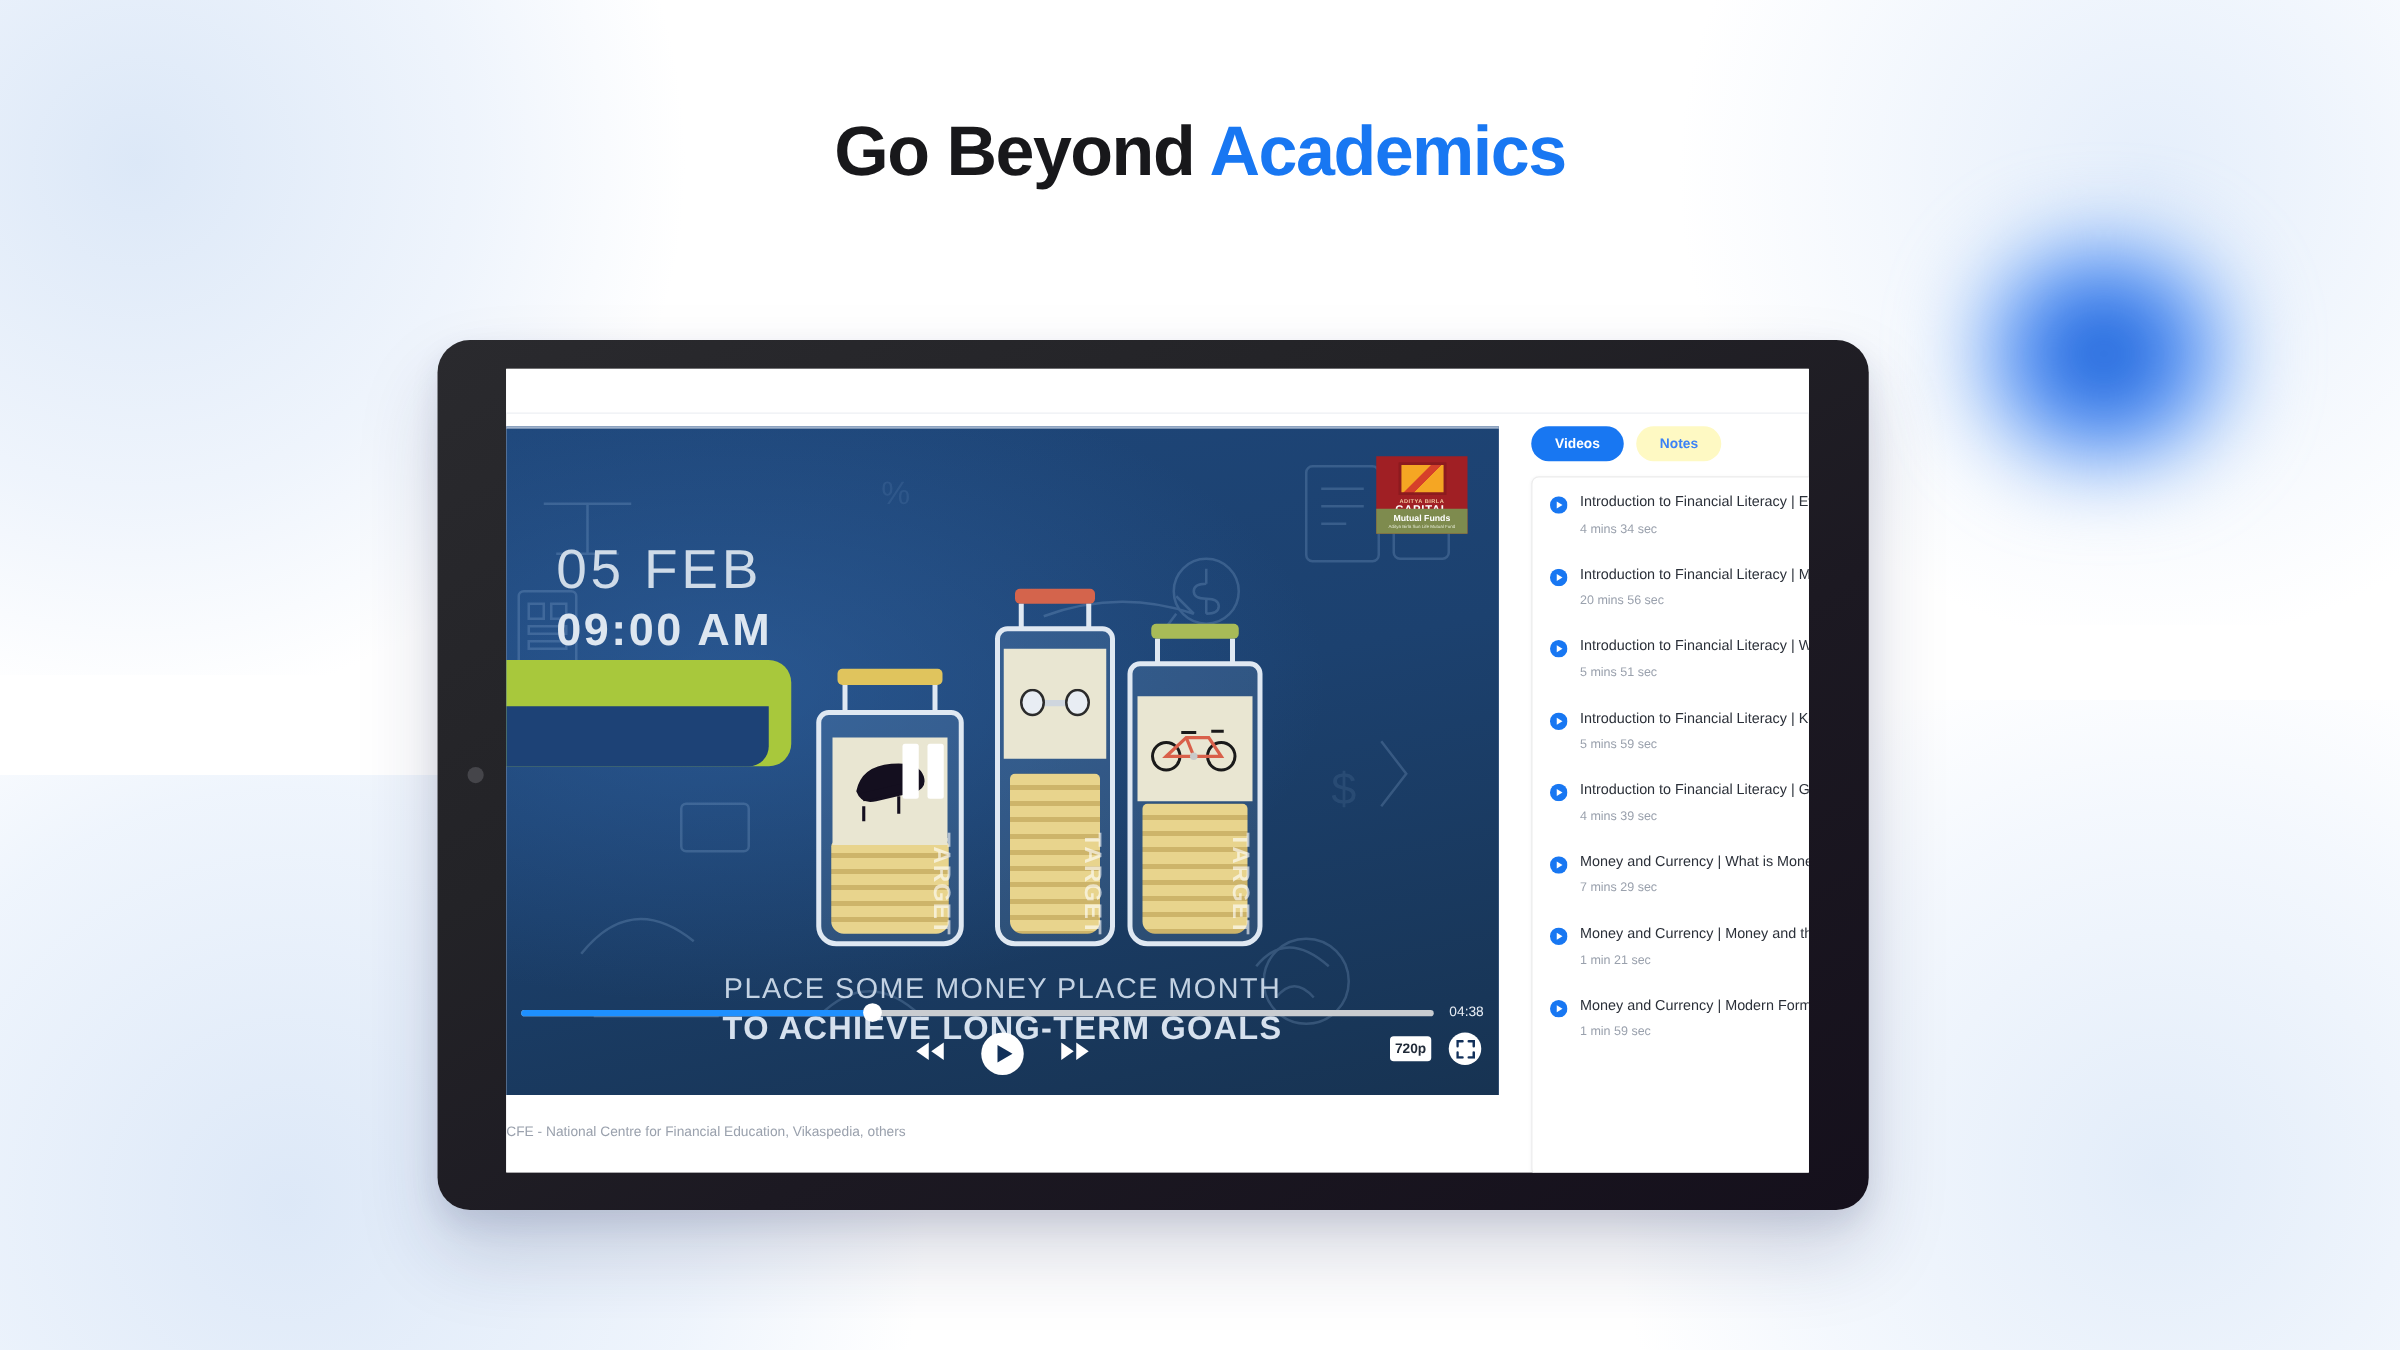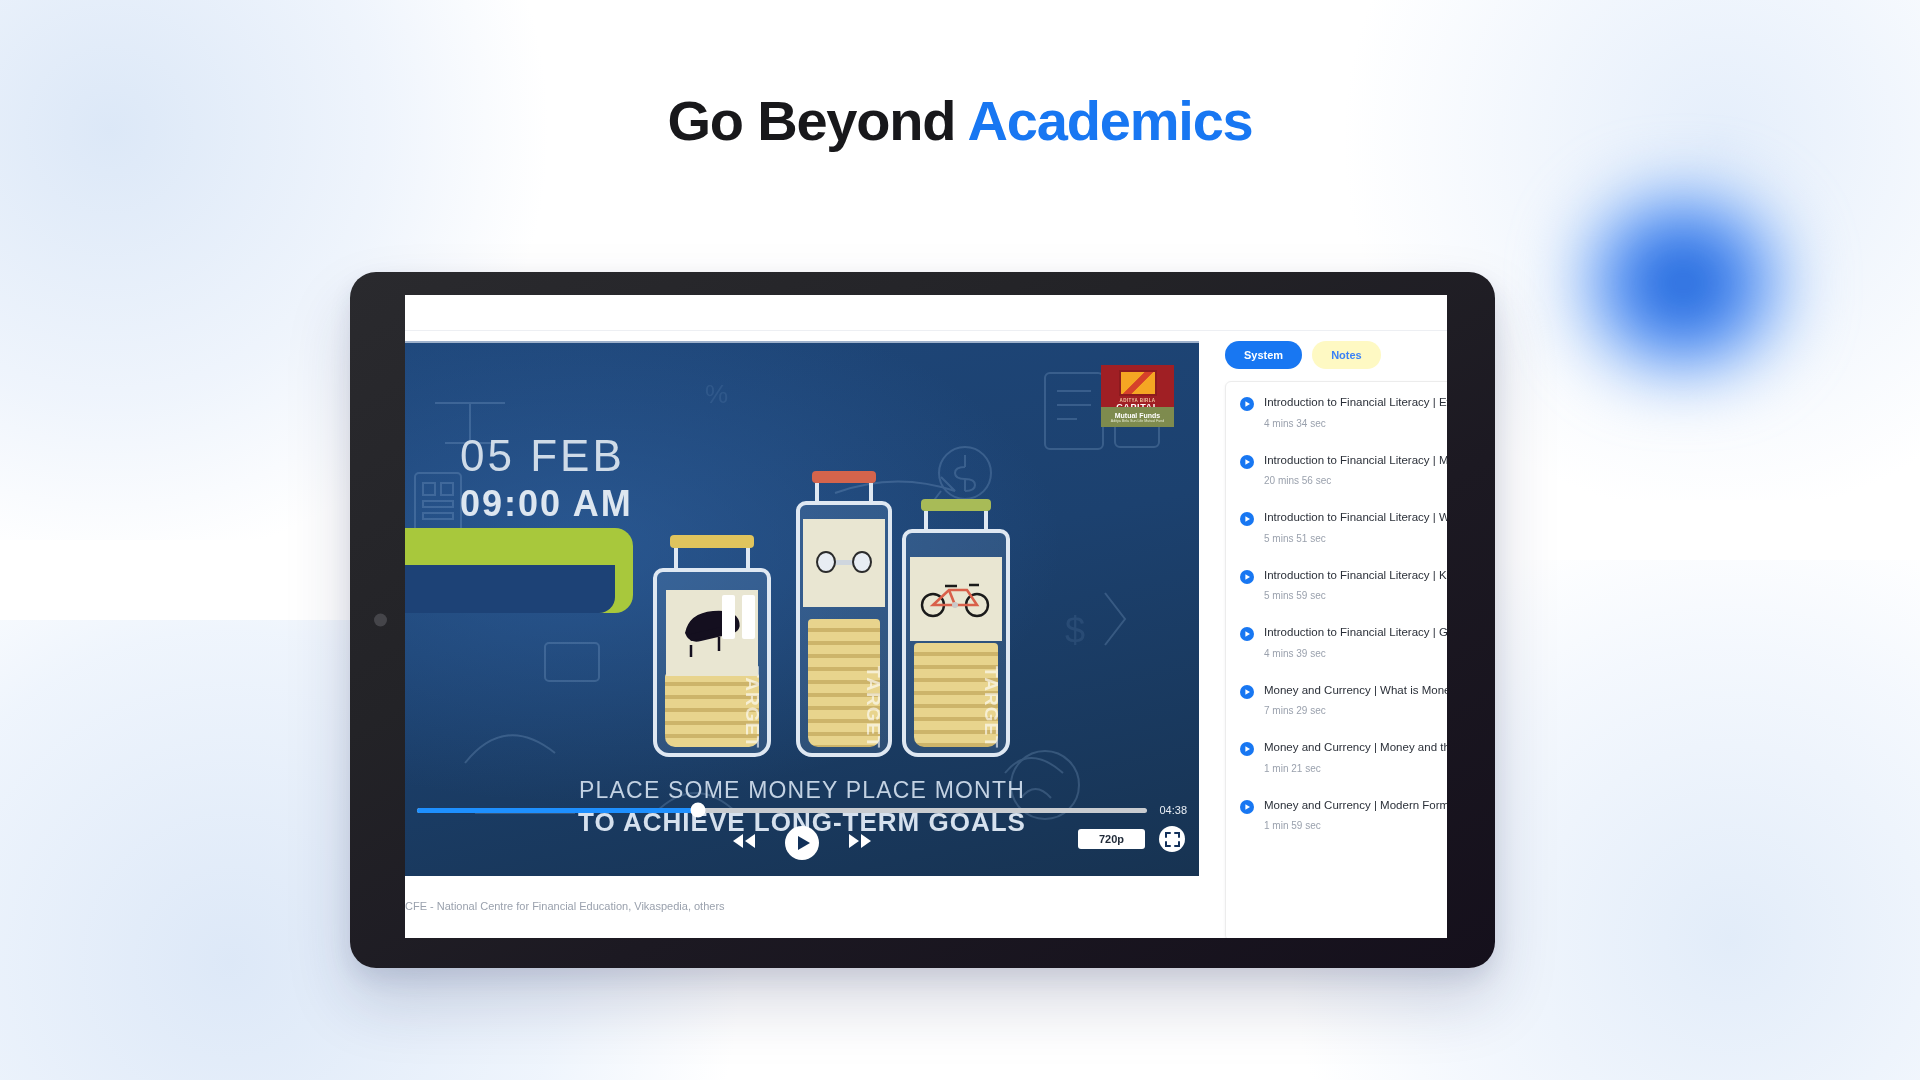--- a/index.html
+++ b/index.html
@@ -104,21 +104,21 @@
 
   
   .vid-bg {
     position: absolute; inset: 0;
     background:
       radial-gradient(ellipse at 22% 38%, rgba(52,104,170,.55) 0%, rgba(0,0,0,0) 55%),
       linear-gradient(168deg, #1e4679 0%, #1c416f 45%, #173352 100%);
   }
   .doodles { position: absolute; inset: 0; opacity: .22; }
 
-  .date-block { position: absolute; left: 55px; top: 88px; }
+  .date-block { position: absolute; left: 40px; top: 88px; }
   .date-day {
     font-size: 44px; font-weight: 400; letter-spacing: 3px;
     color: #cfdbe8; font-family: "Liberation Sans", sans-serif;
   }
   .date-time {
     font-size: 36px; font-weight: 700; letter-spacing: 2px;
     color: #dde6f0; margin-top: 2px; text-align: center;
   }
   .green-bar {
     position: absolute; left: -18px; top: 185px;
@@ -233,21 +233,21 @@
     border-left: 12px solid #113059;
     border-top: 7.5px solid transparent;
     border-bottom: 7.5px solid transparent;
   }
   .right-ctrls {
     position: absolute; right: 14px; top: 30px;
     display: flex; align-items: center; gap: 14px;
   }
   .quality-chip {
     background: #fff; color: #1f2937; font-size: 11px; font-weight: 600;
-    padding: 4px 21px; border-radius: 3px;
+    padding: 4px 4px; border-radius: 3px;
   }
   .fs-btn {
     width: 26px; height: 26px; border-radius: 50%; background: #fff;
     display: flex; align-items: center; justify-content: center;
   }
 
   .vid-meta { padding: 16px 0 0 58px; margin-left: -58px; }
   .vid-title { font-size: 15px; font-weight: 600; color: #1f2430; }
   .vid-sub { font-size: 11px; color: #9aa1ad; margin-top: 8px; }
 
@@ -450,21 +450,21 @@
             </div>
           </div>
 
           <div class="vid-meta">
             <div class="vid-sub">CFE - National Centre for Financial Education, Vikaspedia, others</div>
           </div>
         </div>
 
         <div class="side-col">
           <div class="tabs">
-            <div class="tab active">System</div>
+            <div class="tab active">Videos</div>
             <div class="tab idle">Notes</div>
           </div>
           <div class="list-card">
             <div id="video-list-items">
                 <div class="list-item">
                   <div class="li-icon"><svg width="14" height="14" viewBox="0 0 14 14">
                       <circle cx="7" cy="7" r="7" fill="#1877f2"></circle>
                       <path d="M5.4 4.2 L10 7 L5.4 9.8 Z" fill="#ffffff"></path>
                     </svg></div>
                   <div class="li-body">

